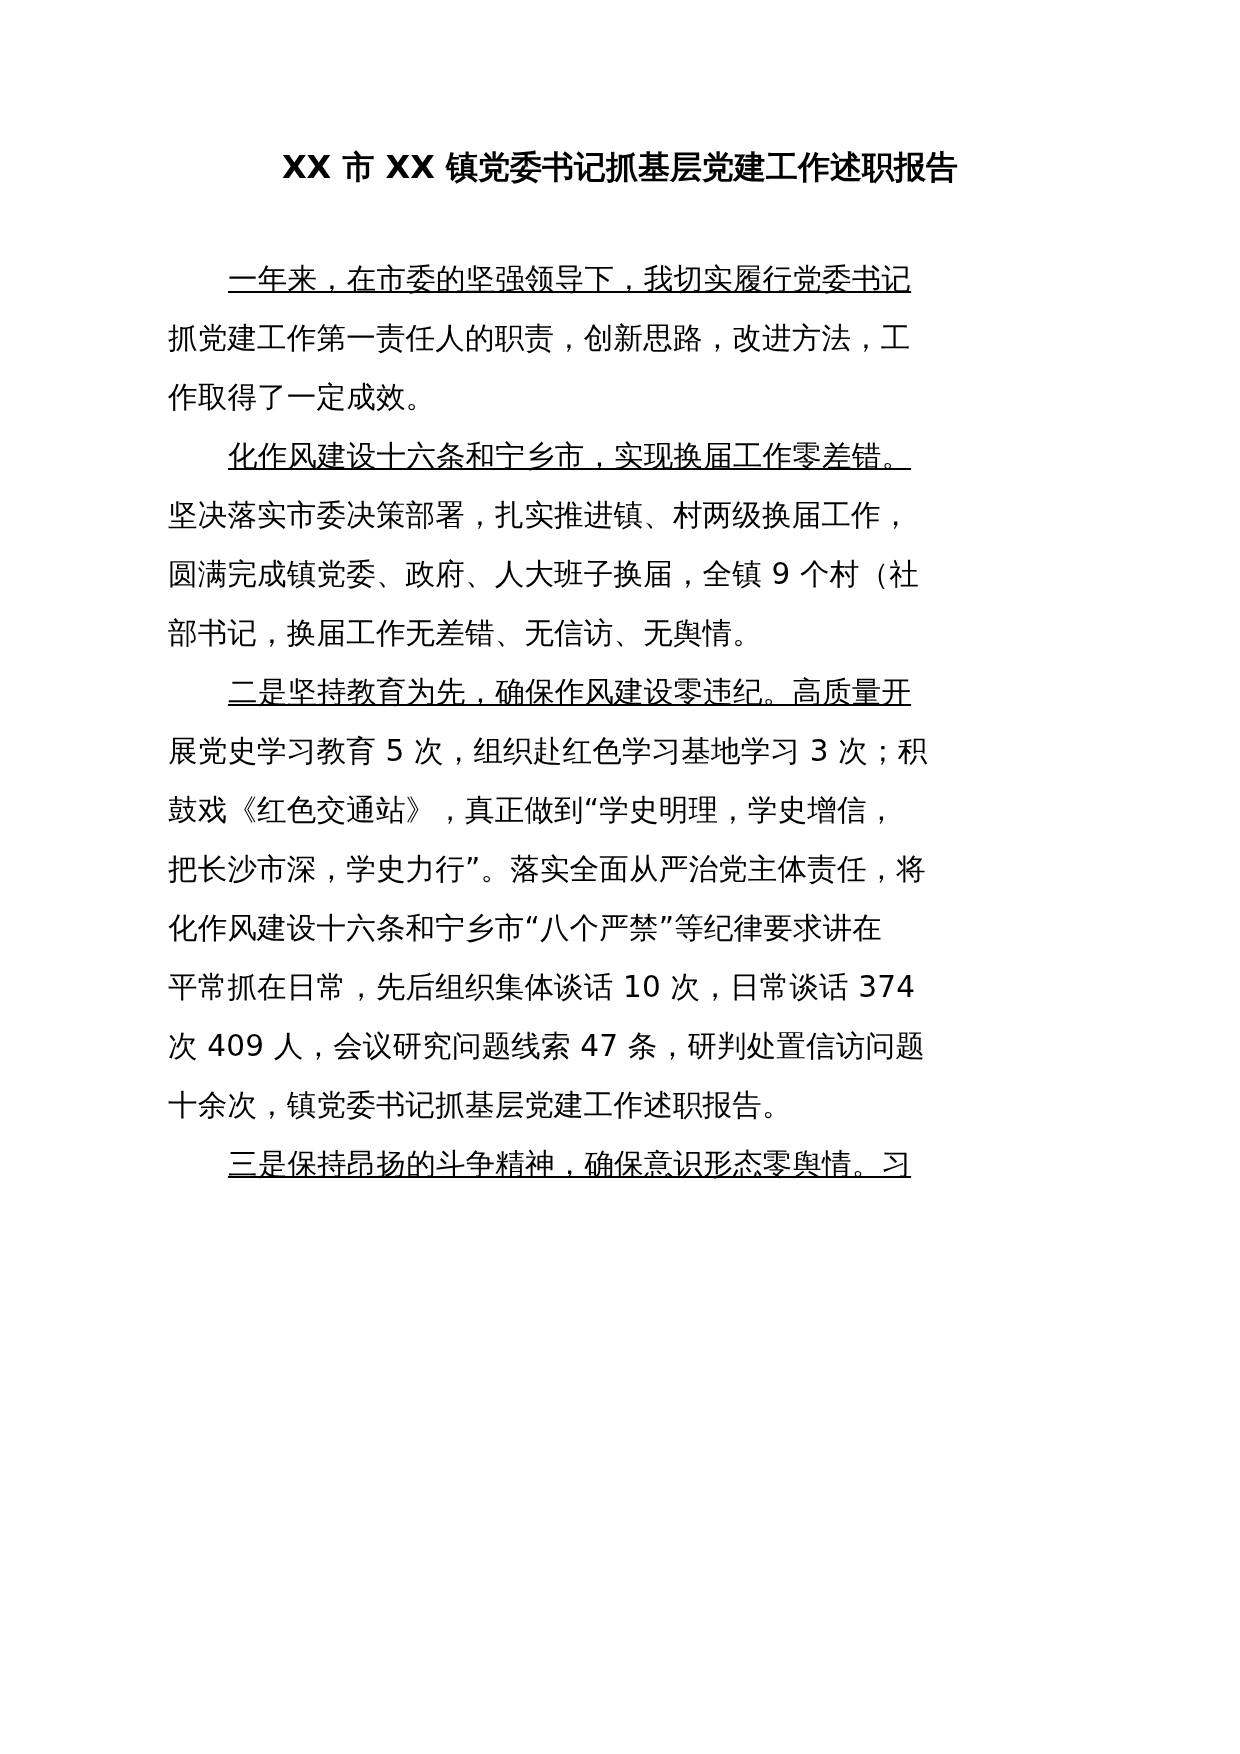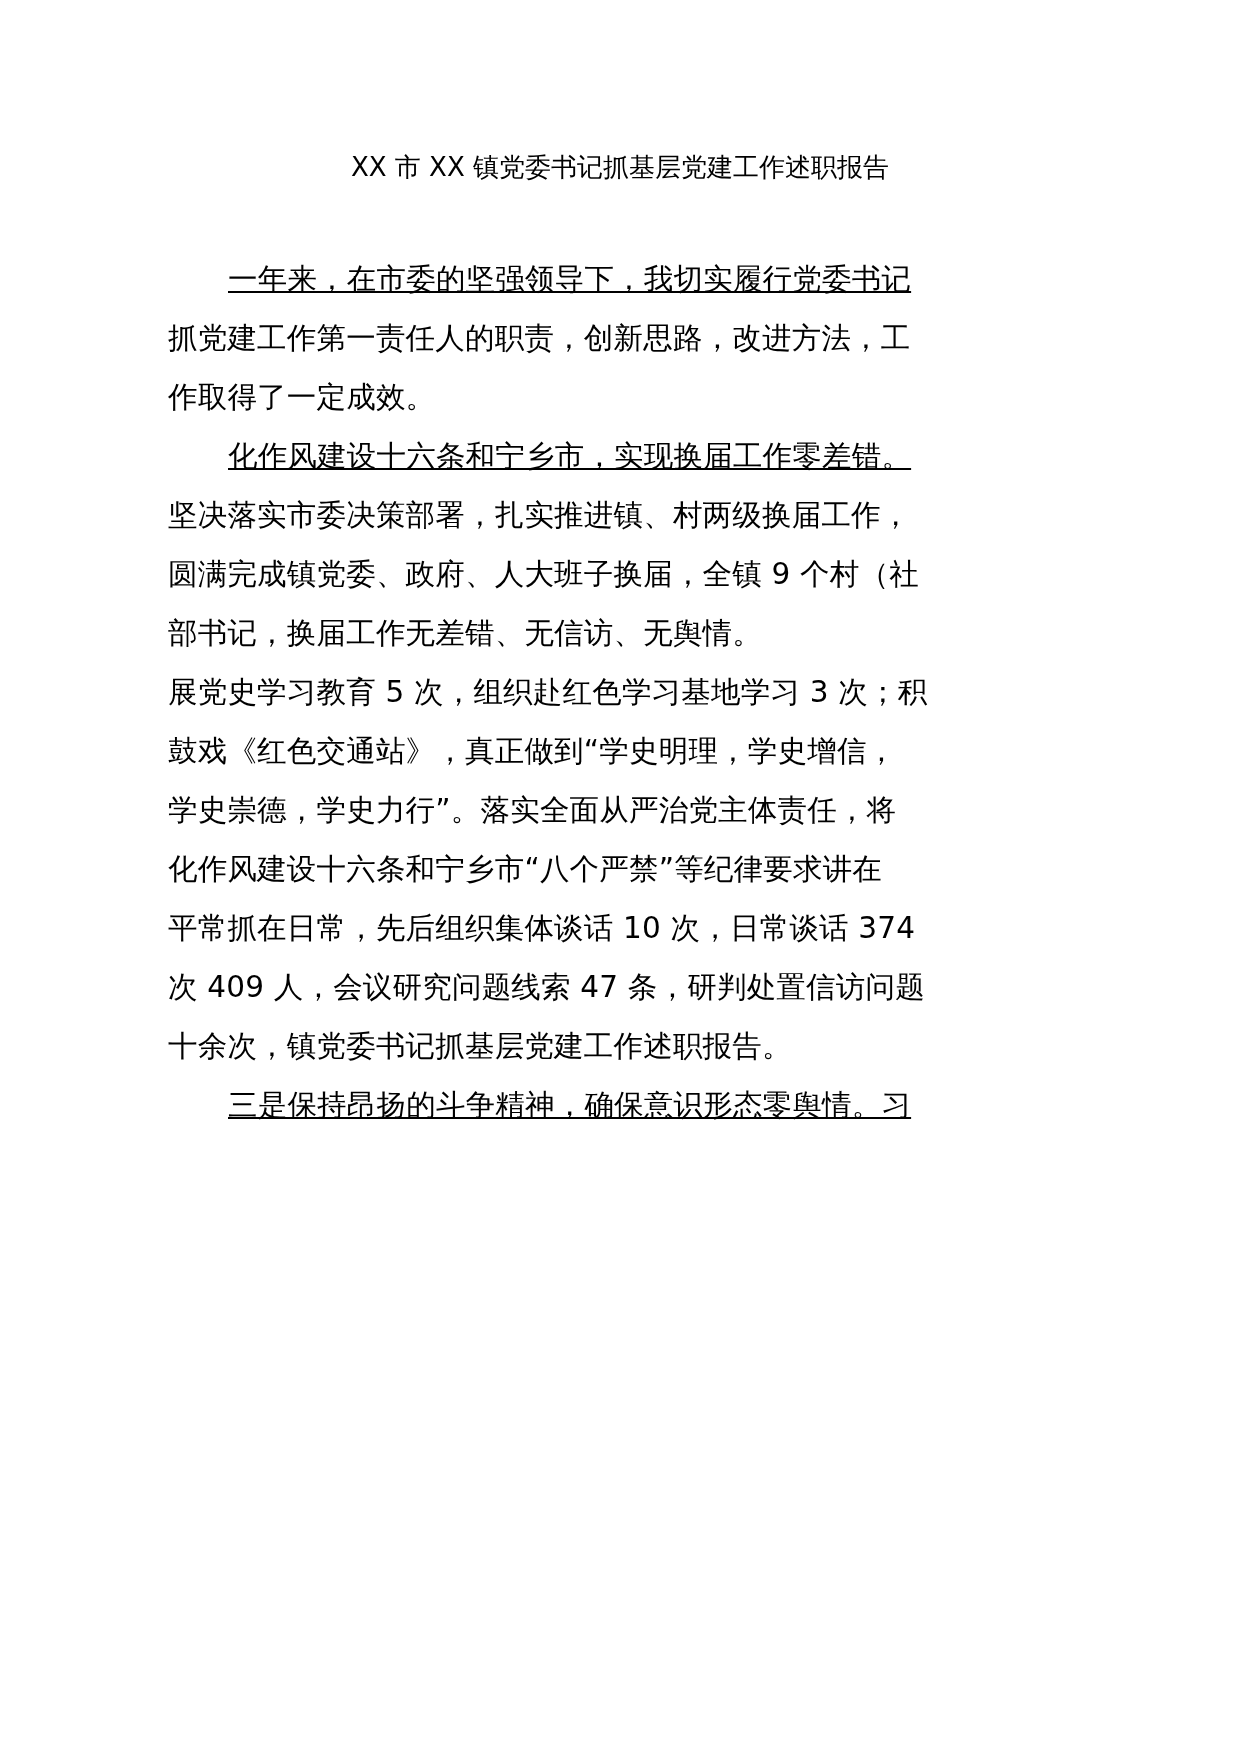--- a/index.html
+++ b/index.html
@@ -22,22 +22,22 @@
       width: 1240px;
       height: 1754px;
       background: #ffffff;
     }
     .title {
       position: absolute;
       top: 143px;
       left: 0;
       width: 1240px;
       text-align: center;
-      font-size: 26px;
-      font-weight: normal;
+      font-size: 32px;
+      font-weight: bold;
       line-height: 48px;
       letter-spacing: 0px;
     }
     .body-text {
       position: absolute;
       left: 168px;
       top: 250px;
       width: 780px;
     }
     .line {
@@ -60,22 +60,23 @@
   <div class="title">XX 市 XX 镇党委书记抓基层党建工作述职报告</div>
 
   <div class="body-text">
     <span class="line indent">一年来，在市委的坚强领导下，我切实履行党委书记</span>
     <span class="line">抓党建工作第一责任人的职责，创新思路，改进方法，工</span>
     <span class="line">作取得了一定成效。</span>
     <span class="line indent">化作风建设十六条和宁乡市，实现换届工作零差错。</span>
     <span class="line">坚决落实市委决策部署，扎实推进镇、村两级换届工作，</span>
     <span class="line">圆满完成镇党委、政府、人大班子换届，全镇 9 个村（社</span>
     <span class="line">部书记，换届工作无差错、无信访、无舆情。</span>
+    <span class="line indent">二是坚持教育为先，确保作风建设零违纪。高质量开</span>
     <span class="line">展党史学习教育 5 次，组织赴红色学习基地学习 3 次；积</span>
     <span class="line">鼓戏《红色交通站》，真正做到“学史明理，学史增信，</span>
-    <span class="line">学史崇德，学史力行”。落实全面从严治党主体责任，将</span>
+    <span class="line">把长沙市深，学史力行”。落实全面从严治党主体责任，将</span>
     <span class="line">化作风建设十六条和宁乡市“八个严禁”等纪律要求讲在</span>
     <span class="line">平常抓在日常，先后组织集体谈话 10 次，日常谈话 374</span>
     <span class="line">次 409 人，会议研究问题线索 47 条，研判处置信访问题</span>
     <span class="line">十余次，镇党委书记抓基层党建工作述职报告。</span>
     <span class="line indent">三是保持昂扬的斗争精神，确保意识形态零舆情。习</span>
   </div>
 </div>
 
 </body></html>

